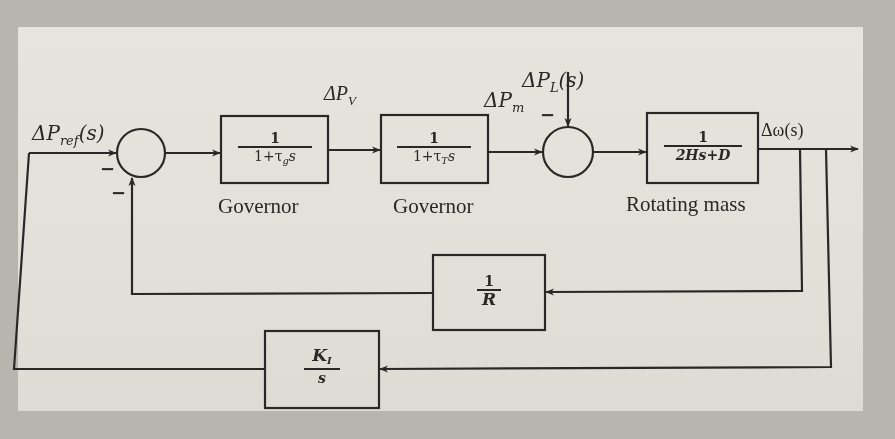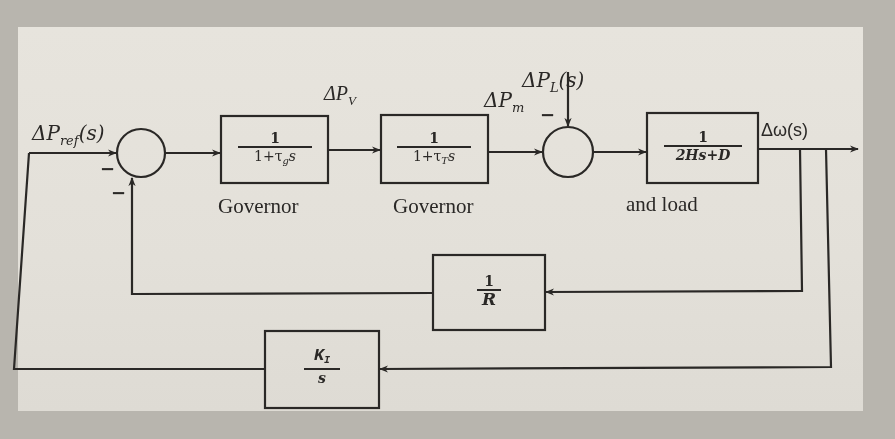--- a/index.html
+++ b/index.html
@@ -72,21 +72,21 @@
 </svg>
 
 <div class="lbl math" style="left:32px; top:101px;margin-top:20px;"><span>ΔP</span><span class="sub">ref</span><span>(s)</span></div>
 
 <div class="lbl math" style="left:324px; top:82px;font-family:Liberation Serif, serif;"><span>ΔP</span><span class="sub">V</span></div>
 
 <div class="lbl math" style="left:484px; top:88px;"><span>ΔP</span><span class="sub">m</span></div>
 
 <div class="lbl math" style="left:522px; top:36px;margin-top:32px;"><span>ΔP</span><span class="sub">L</span><span>(s)</span></div>
 
-<div class="lbl math" style="left:761px; top:120px; font-size:18px; font-style:normal; font-family:Liberation Sans, sans-serif;">Δω(s)</div>
+<div class="lbl math" style="left:761px; top:120px; font-size:18px; font-style:normal; font-family:Liberation Serif, serif;">Δω(s)</div>
 
 <div class="sign" style="left:100px; top:158px;">−</div>
 <div class="sign" style="left:111px; top:182px;">−</div>
 <div class="sign" style="left:540px; top:104px;">−</div>
 
 <div class="frac" style="left:238px; top:131px; width:74px;">
   <span class="num">1</span>
   <span class="bar"></span>
   <span class="den"><b>1+τ</b><span class="sub" style="font-size:10px;vertical-align:-3px;">g</span><span>s</span></span>
 </div>
@@ -98,26 +98,26 @@
   <span class="den"><b>1+τ</b><span class="sub" style="font-size:10px;vertical-align:-3px;">T</span><span>s</span></span>
 </div>
 <div class="lbl caption" style="left:393px; top:195px;">Governor</div>
 
 <div class="frac" style="left:664px; top:130px; width:78px;">
   <span class="num">1</span>
   <span class="bar"></span>
   <span class="den" style="font-weight:bold;">2Hs+D</span>
 </div>
 <div class="lbl caption" style="left:626px; top:193px;">
-  <div>and load</div>
+  <div>Rotating mass</div>
 </div>
 
 <div class="frac" style="left:477px; top:274px; width:24px;">
   <span class="num">1</span>
   <span class="bar"></span>
   <span class="den" style="font-size:17px; font-weight:bold;">R</span>
 </div>
 
 <div class="frac" style="left:304px; top:348px; width:36px;">
-  <span class="num" style="font-style:italic; font-size:17px;font-family:Liberation Mono, monospace;"><span>K</span><span class="sub" style="font-size:10px;vertical-align:-3px;">I</span></span>
+  <span class="num" style="font-style:italic; font-size:17px;"><span>K</span><span class="sub" style="font-size:10px;vertical-align:-3px;">I</span></span>
   <span class="bar"></span>
   <span class="den" style="font-weight:bold;">s</span>
 </div>
 
 </body></html>

